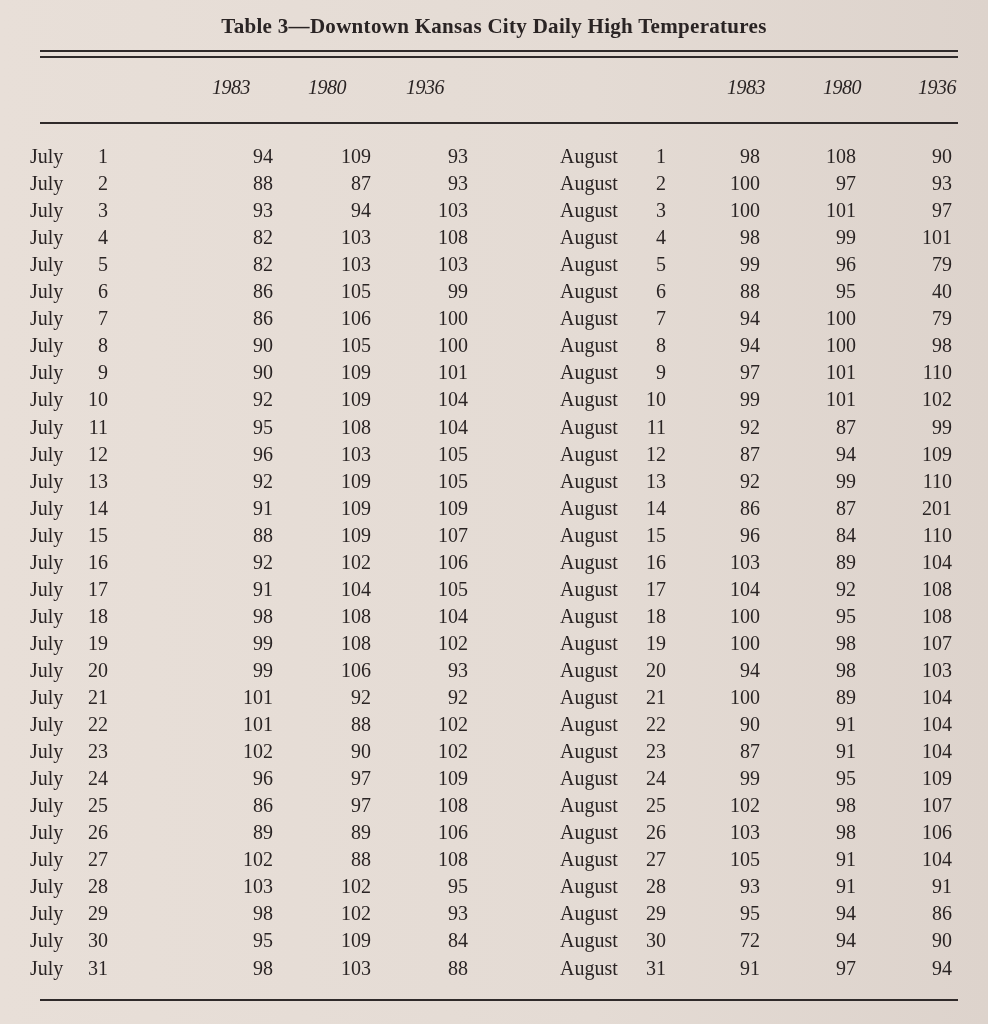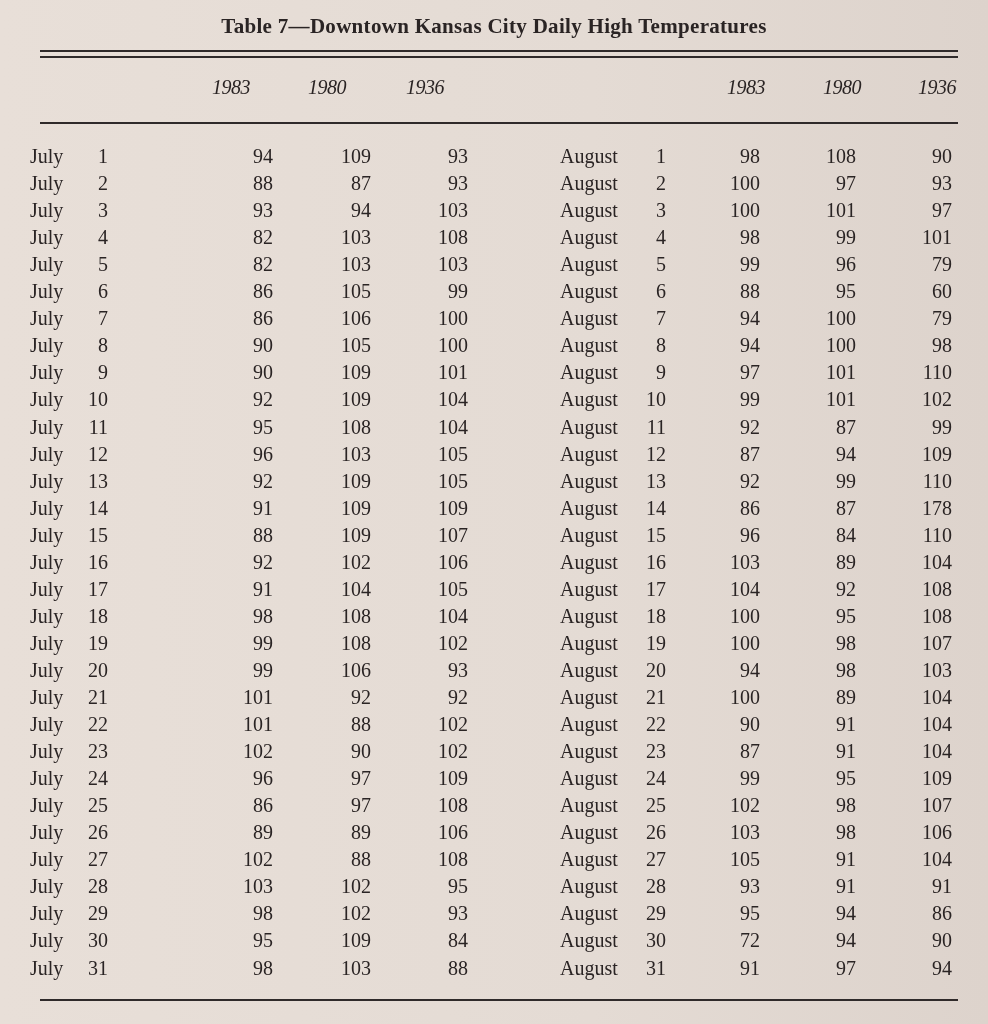--- a/index.html
+++ b/index.html
@@ -27,21 +27,21 @@
   .row {
     position:absolute; height:27px; font-size:20px; line-height:27px;
   }
   .lbl-month { position:absolute; left:0; }
   .lbl-day { position:absolute; text-align:right; width:30px; }
   .val { position:absolute; text-align:right; width:60px; }
 </style>
 </head>
 <body>
 
-<div class="title">Table 7—Downtown Kansas City Daily High Temperatures</div>
+<div class="title">Table 3—Downtown Kansas City Daily High Temperatures</div>
 <div class="rule top1"></div>
 <div class="rule top2"></div>
 
 <div class="hdr" style="left:190px">1983</div>
 <div class="hdr" style="left:286px">1980</div>
 <div class="hdr" style="left:384px">1936</div>
 <div class="hdr" style="left:705px">1983</div>
 <div class="hdr" style="left:801px">1980</div>
 <div class="hdr" style="left:896px">1936</div>
 
@@ -300,21 +300,21 @@
       <span class="lbl-day" style="left: 76px;">5</span>
       <span class="val" style="left: 140px;">99</span>
       <span class="val" style="left: 236px;">96</span>
       <span class="val" style="left: 332px;">79</span>
     </div>
     <div class="row" style="top: 278.25px; left: 560px; width: 400px;">
       <span class="lbl-month">August</span>
       <span class="lbl-day" style="left: 76px;">6</span>
       <span class="val" style="left: 140px;">88</span>
       <span class="val" style="left: 236px;">95</span>
-      <span class="val" style="left: 332px;">60</span>
+      <span class="val" style="left: 332px;">40</span>
     </div>
     <div class="row" style="top: 305.3px; left: 560px; width: 400px;">
       <span class="lbl-month">August</span>
       <span class="lbl-day" style="left: 76px;">7</span>
       <span class="val" style="left: 140px;">94</span>
       <span class="val" style="left: 236px;">100</span>
       <span class="val" style="left: 332px;">79</span>
     </div>
     <div class="row" style="top: 332.35px; left: 560px; width: 400px;">
       <span class="lbl-month">August</span>
@@ -356,21 +356,21 @@
       <span class="lbl-day" style="left: 76px;">13</span>
       <span class="val" style="left: 140px;">92</span>
       <span class="val" style="left: 236px;">99</span>
       <span class="val" style="left: 332px;">110</span>
     </div>
     <div class="row" style="top: 494.65px; left: 560px; width: 400px;">
       <span class="lbl-month">August</span>
       <span class="lbl-day" style="left: 76px;">14</span>
       <span class="val" style="left: 140px;">86</span>
       <span class="val" style="left: 236px;">87</span>
-      <span class="val" style="left: 332px;">178</span>
+      <span class="val" style="left: 332px;">201</span>
     </div>
     <div class="row" style="top: 521.7px; left: 560px; width: 400px;">
       <span class="lbl-month">August</span>
       <span class="lbl-day" style="left: 76px;">15</span>
       <span class="val" style="left: 140px;">96</span>
       <span class="val" style="left: 236px;">84</span>
       <span class="val" style="left: 332px;">110</span>
     </div>
     <div class="row" style="top: 548.75px; left: 560px; width: 400px;">
       <span class="lbl-month">August</span>

